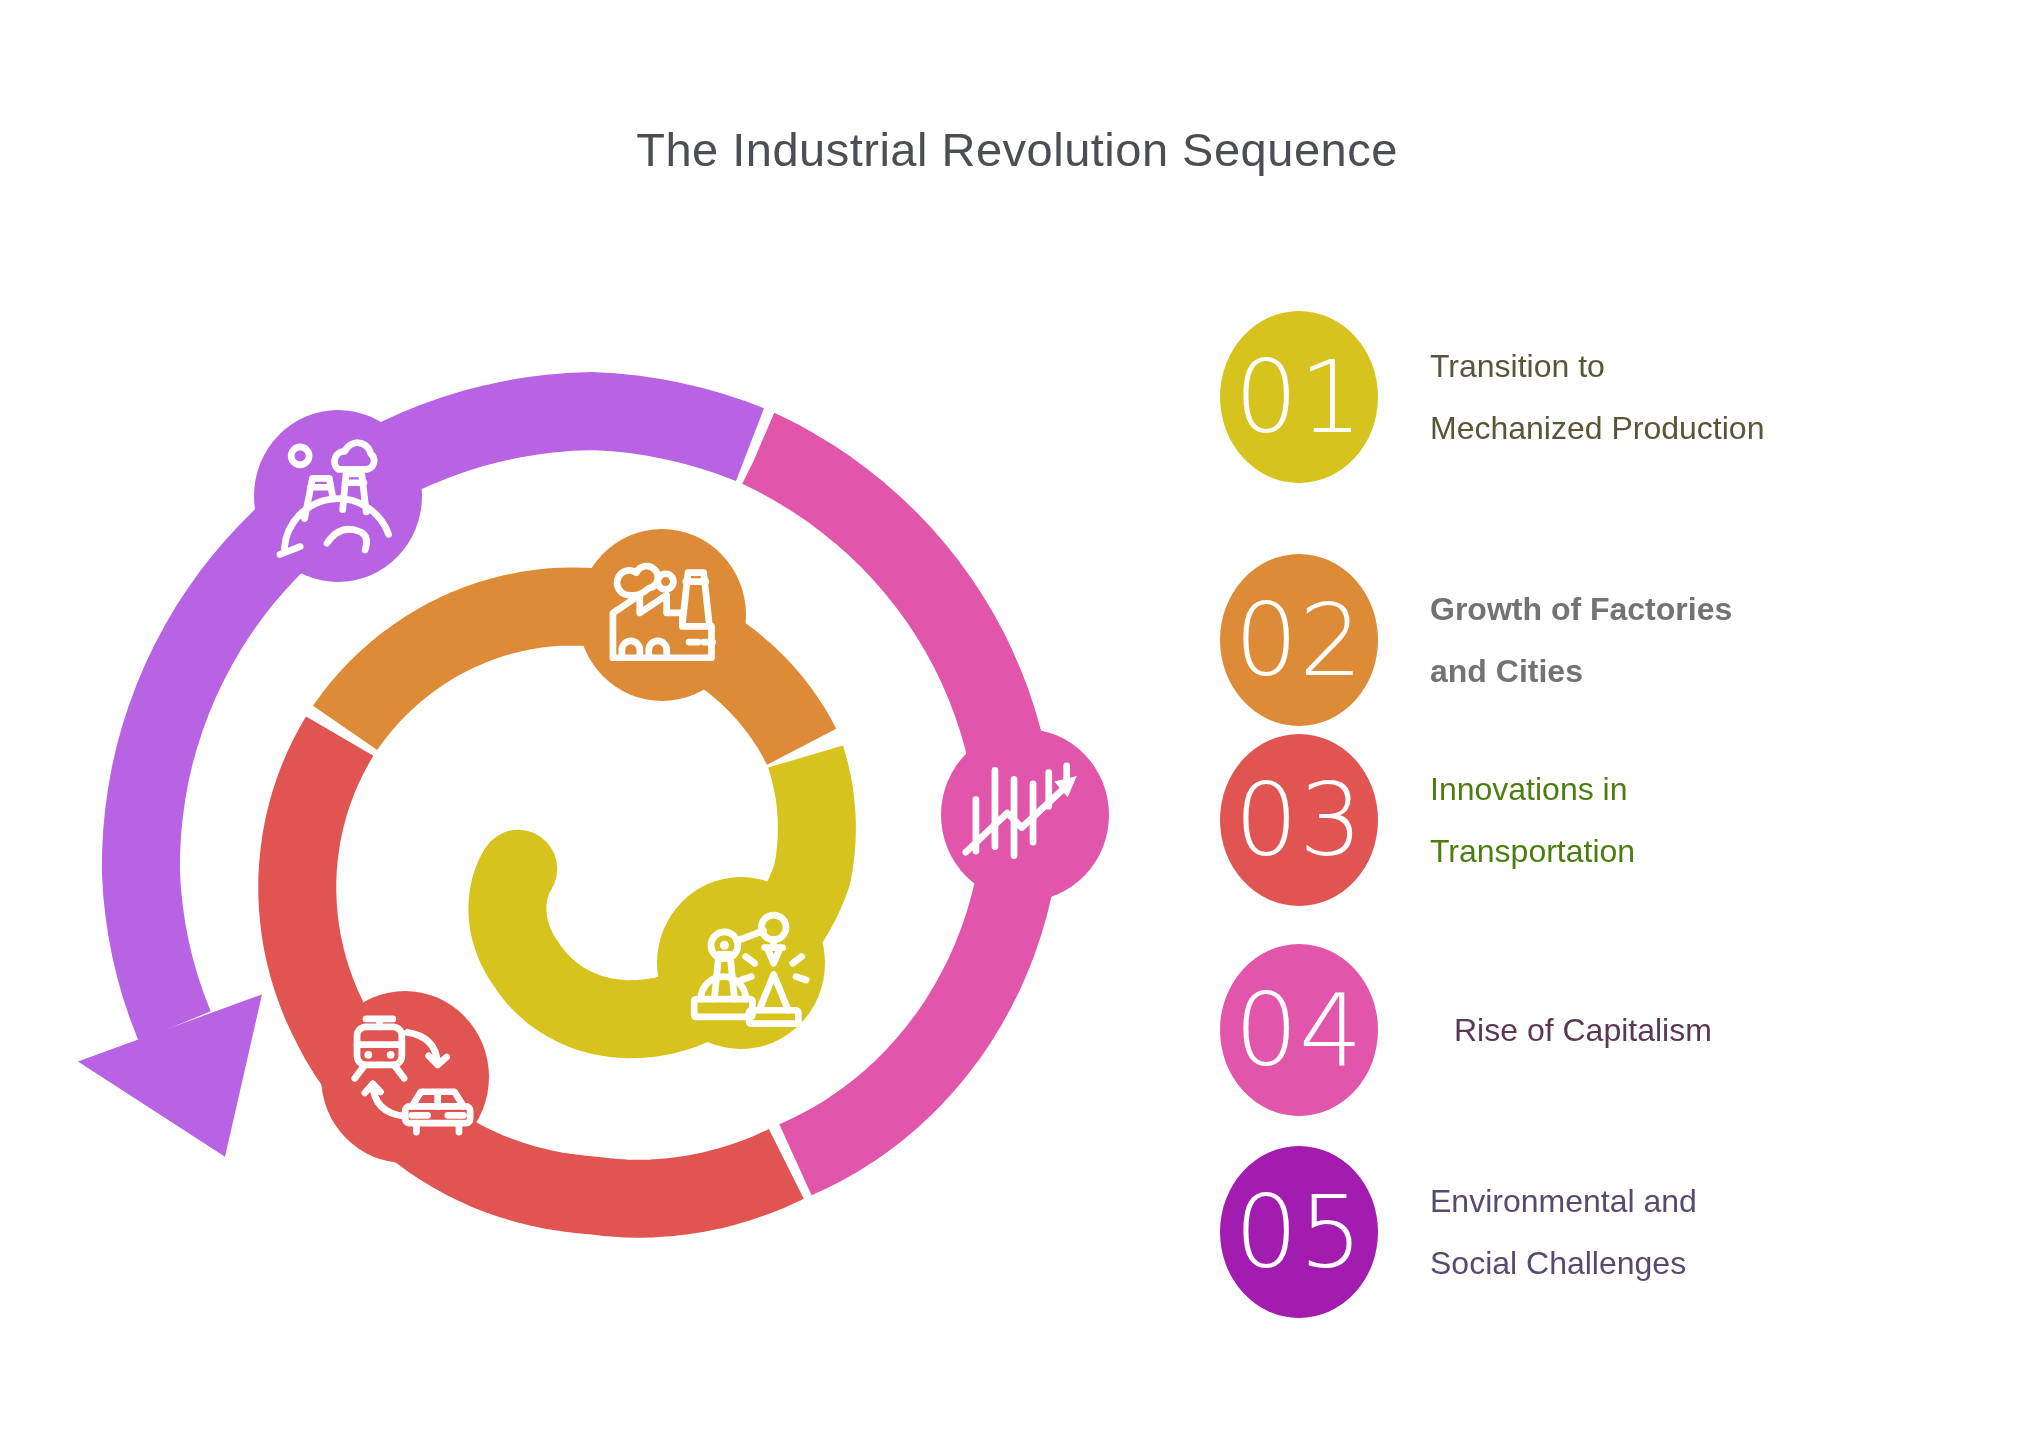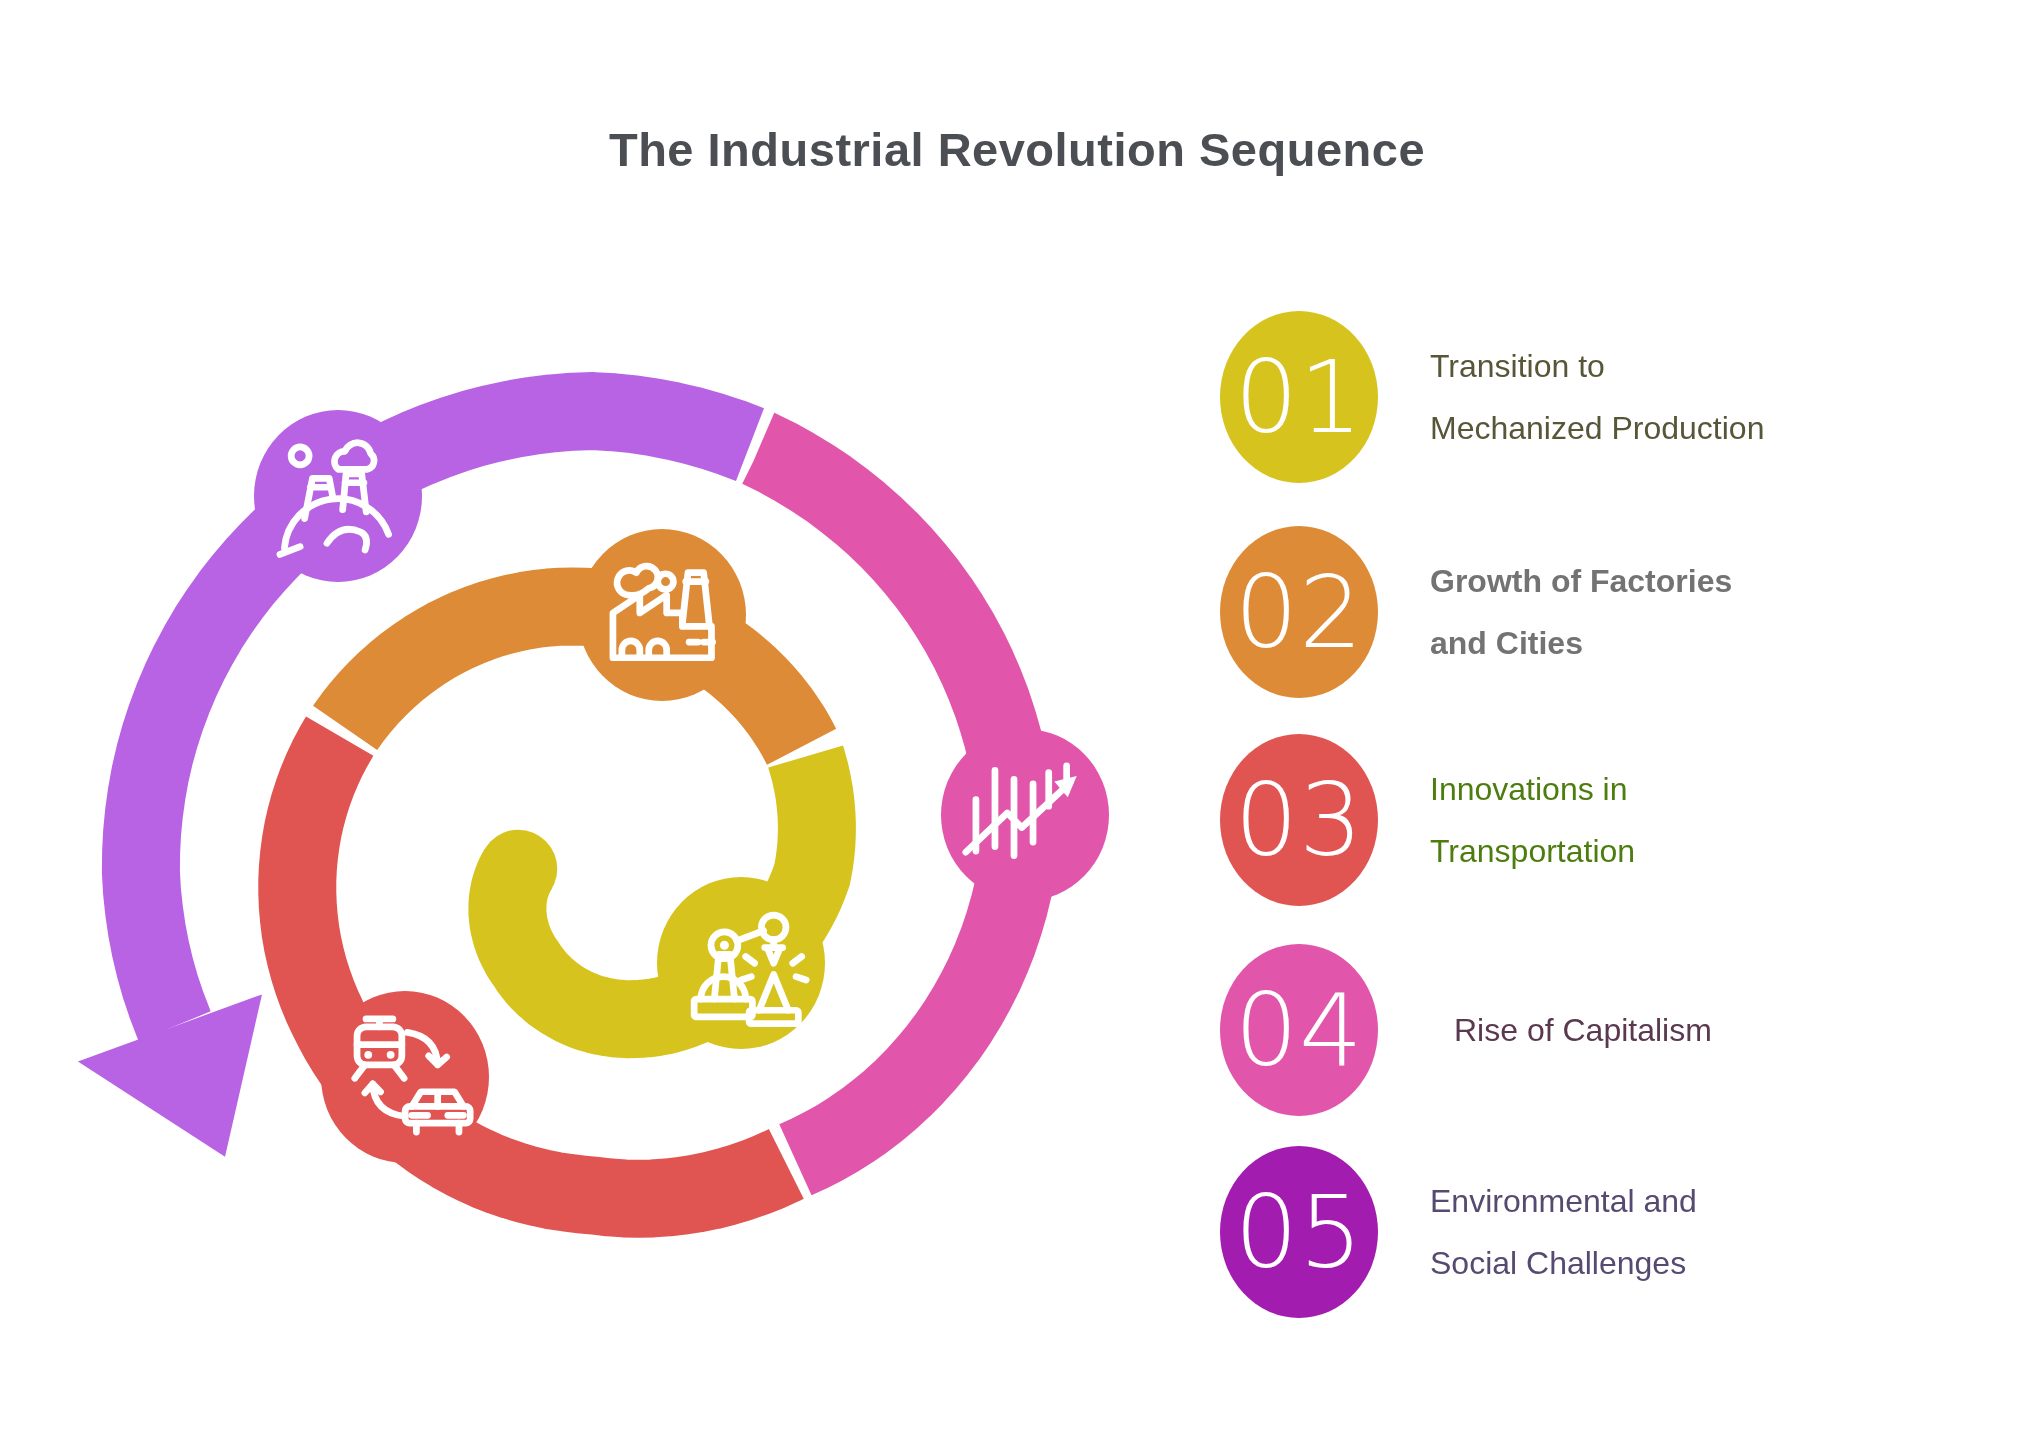--- a/index.html
+++ b/index.html
@@ -2,21 +2,21 @@
 <html><head>
 <meta charset="utf-8">
 <style>
   html,body{margin:0;padding:0;}
   body{
     width:2017px;height:1445px;background:#ffffff;position:relative;overflow:hidden;
     font-family:"Liberation Sans",sans-serif;
   }
   .page-title{
     position:absolute;top:122px;left:505px;width:1024px;
-    text-align:center;font-size:47px;font-weight:700;color:#4b4e53;letter-spacing:.5px;
+    text-align:center;font-size:47px;font-weight:400;color:#4b4e53;letter-spacing:.5px;
   }
   #spiral-svg{position:absolute;left:0;top:0;width:2017px;height:1445px;}
   .steps{position:absolute;left:0;top:0;width:1736px;height:1445px;}
   .step{
     position:absolute;left:1220px;height:172px;
     display:flex;align-items:center;gap:52px;
   }
   .badge{
     width:158px;height:172px;border-radius:50%;
     display:flex;align-items:center;justify-content:center;flex:0 0 auto;
@@ -99,21 +99,21 @@
   <div class="step" style="top:311px">
     <div class="badge" style="background: rgb(215, 195, 30);">
       <span>01</span>
     </div>
     <div class="label" style="color: rgb(88, 86, 56);">
       <div>Transition to</div>
       <div>Mechanized Production</div>
     </div>
   </div>
 
-  <div class="step" style="top:526px">
+  <div class="step" style="top:554px">
     <div class="badge" style="background: rgb(221, 139, 54);">
       <span>02</span>
     </div>
     <div class="label" style="color: #737373; font-weight: bold;">
       <div>Growth of Factories</div>
       <div>and Cities</div>
     </div>
   </div>
 
   <div class="step" style="top:734px">

